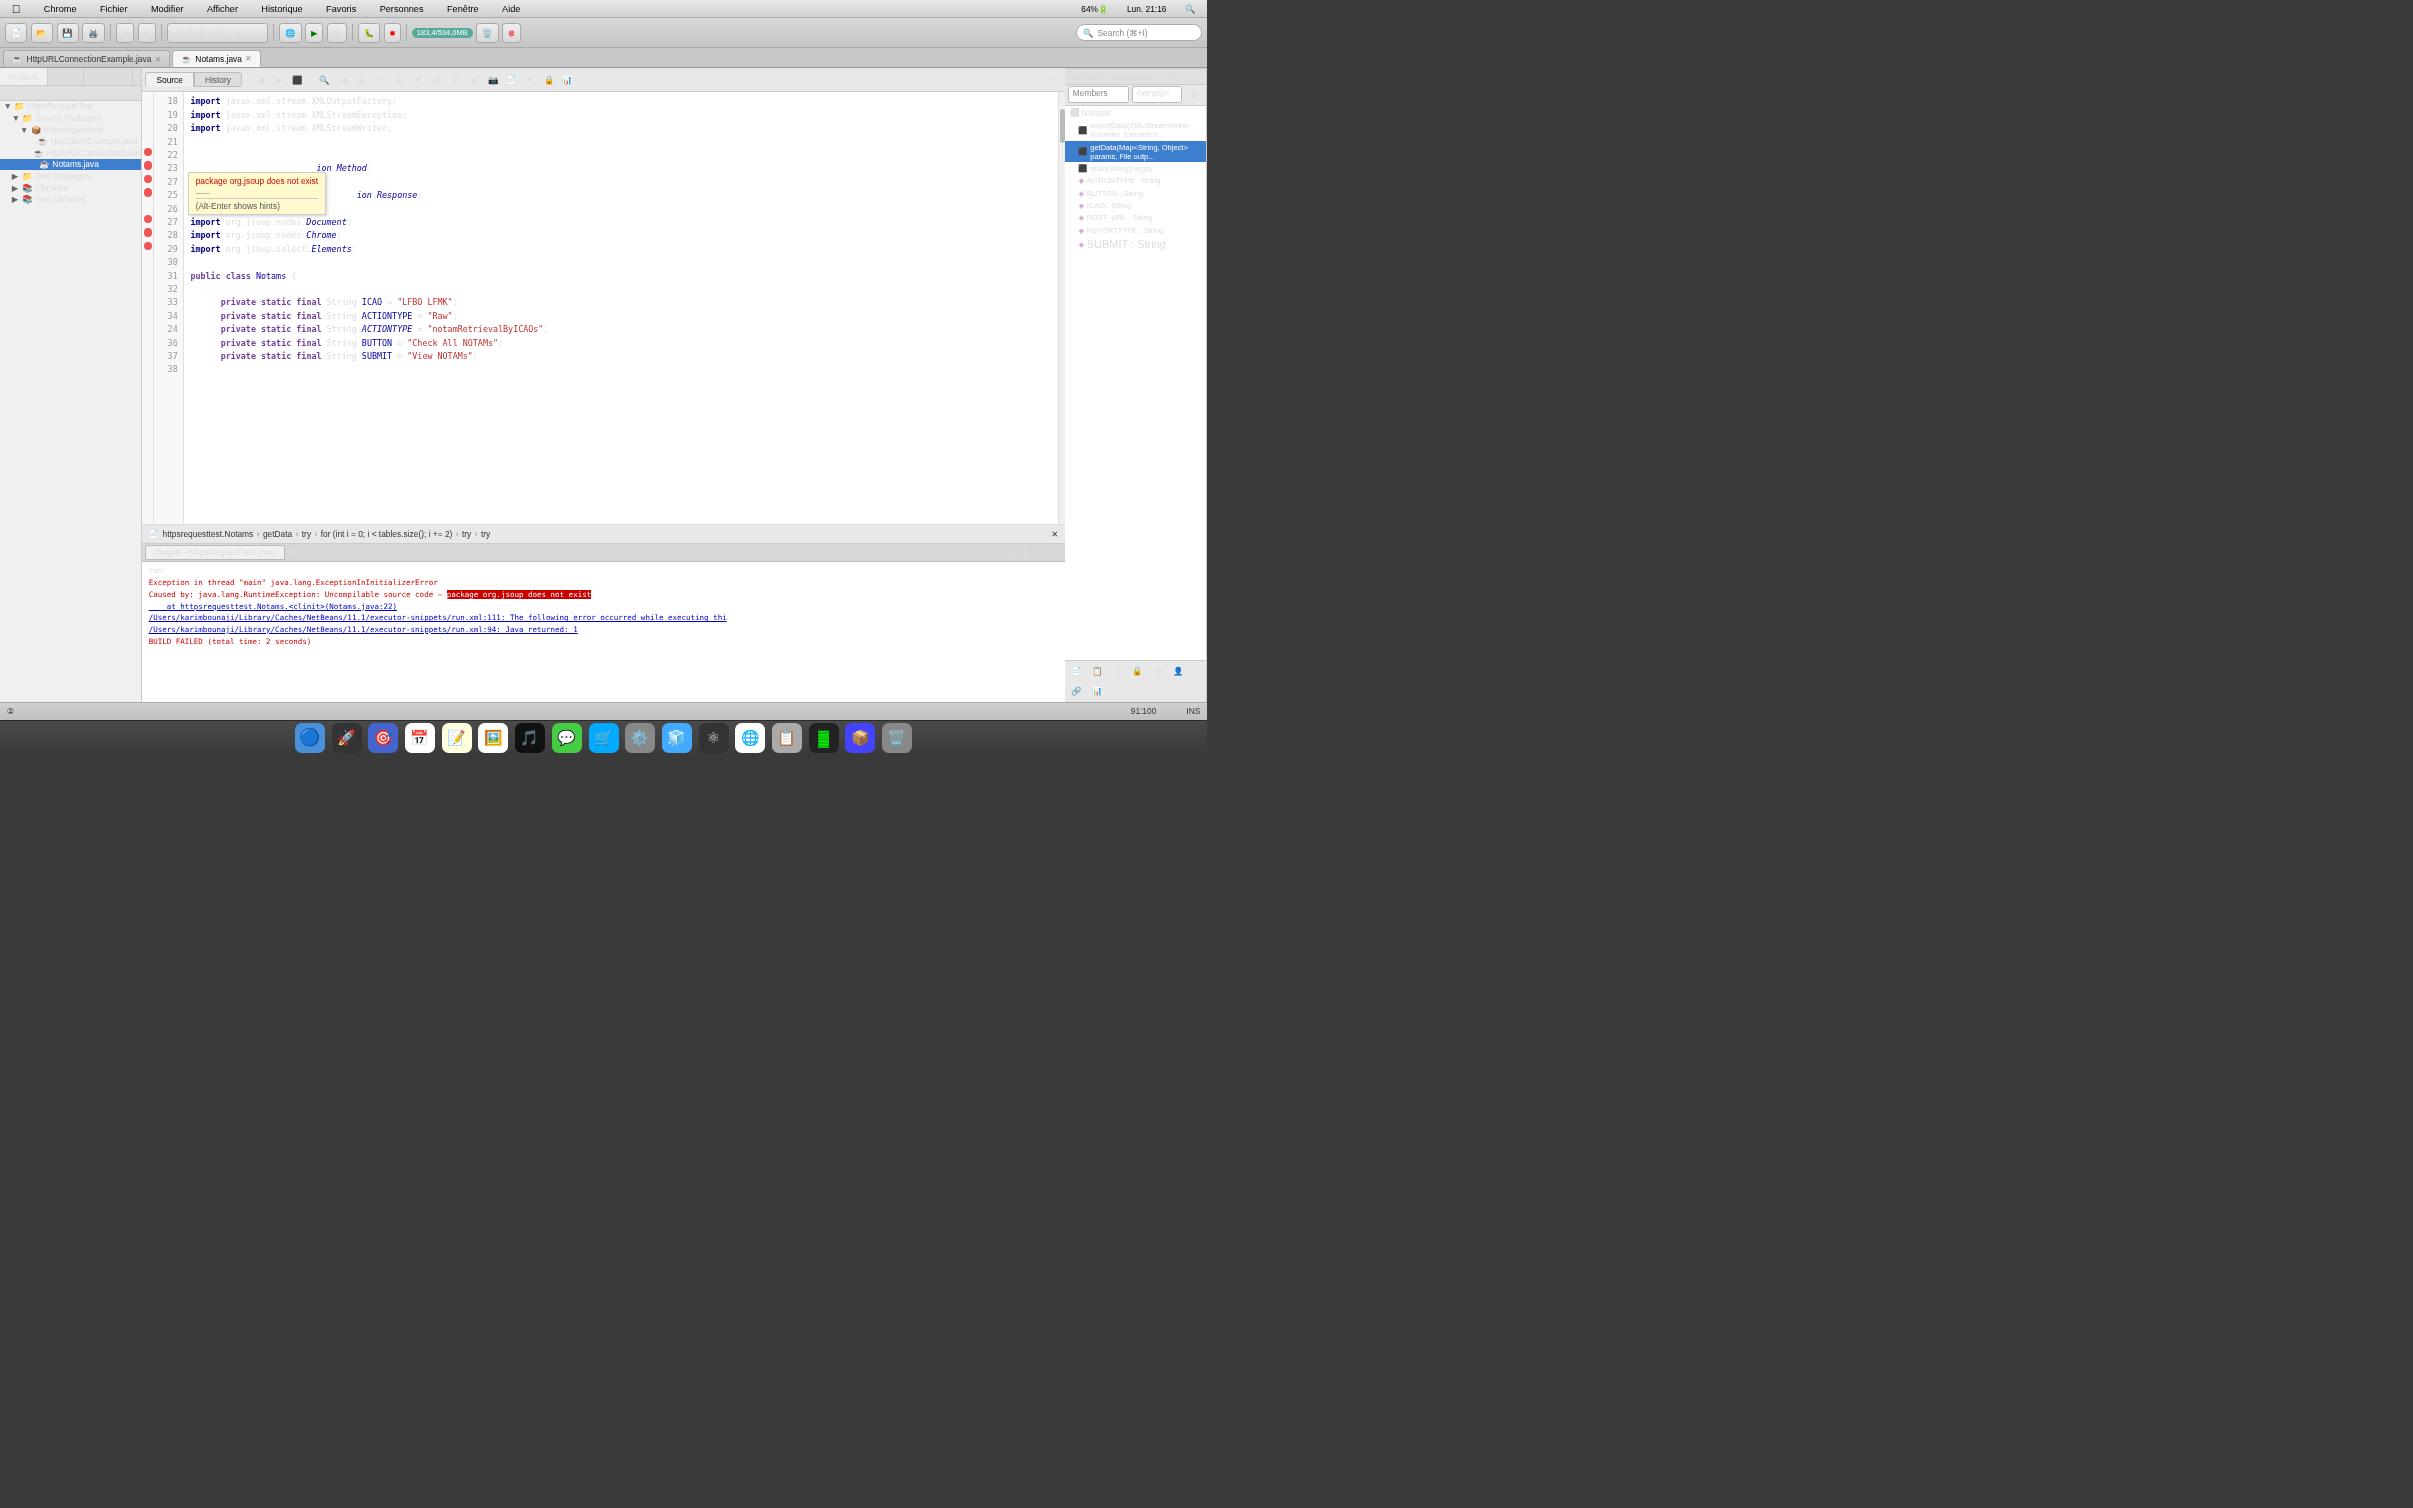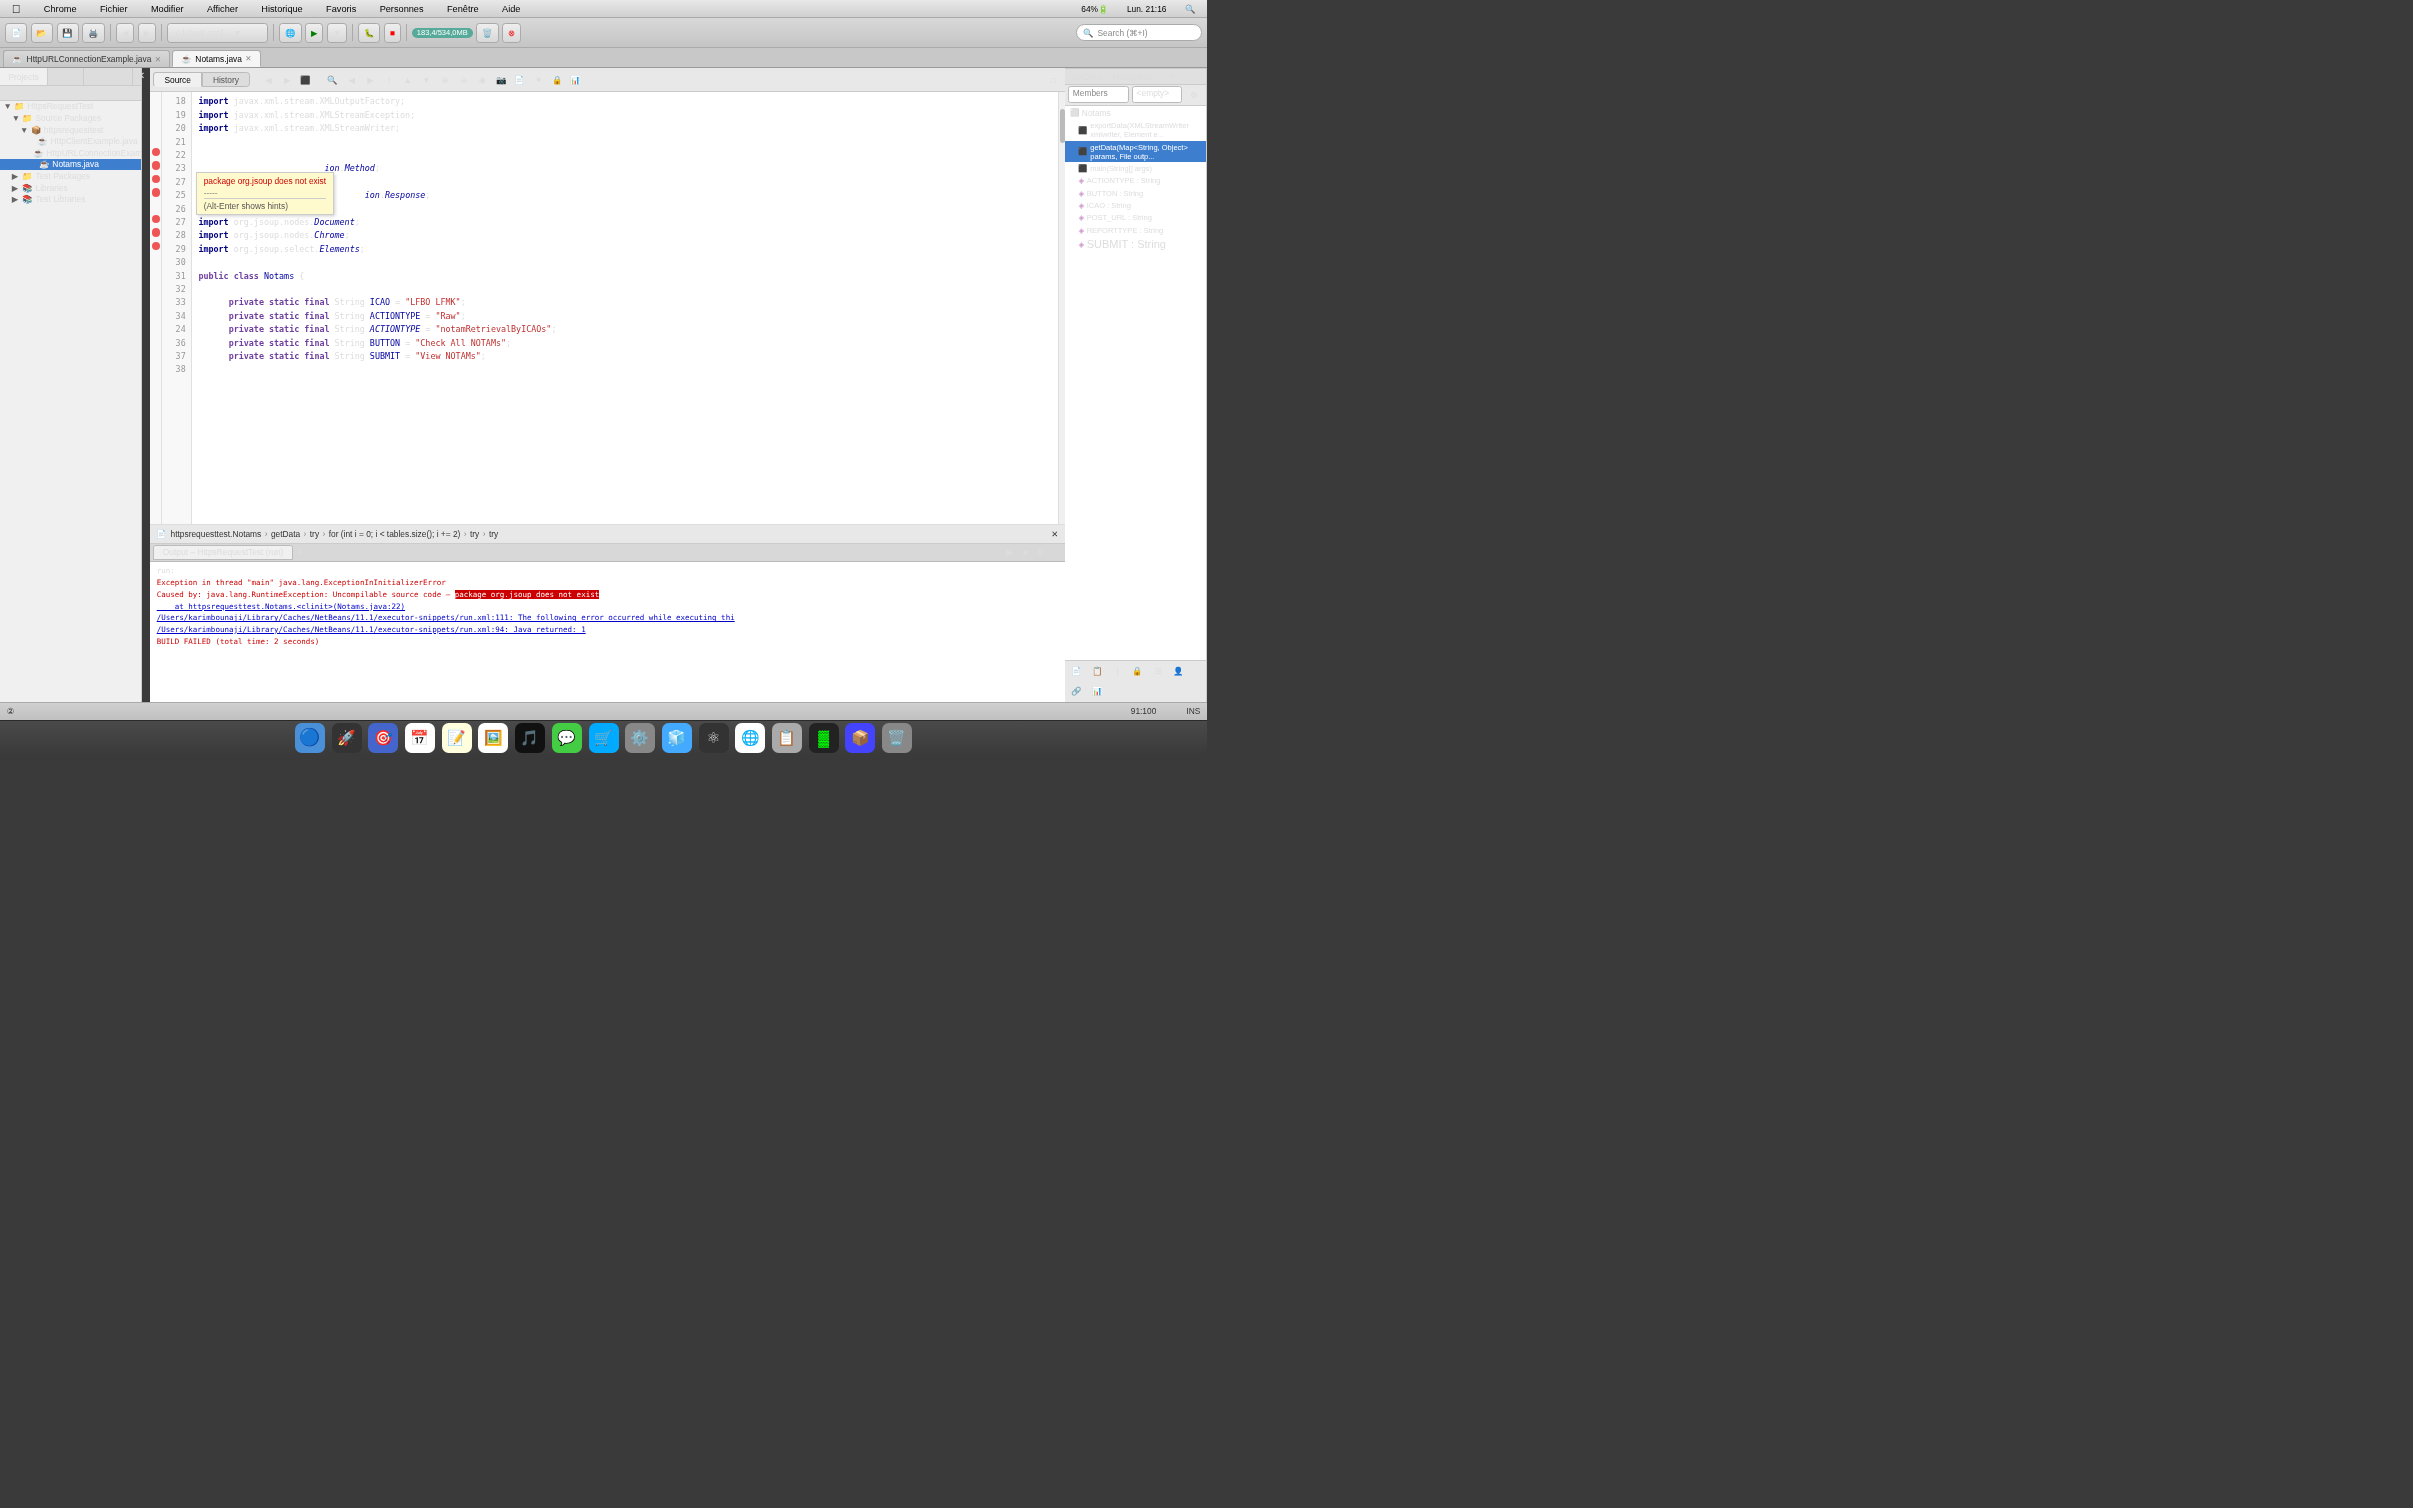--- a/index.html
+++ b/index.html
@@ -162,21 +162,21 @@
       height: 18.4px; display: flex; align-items: center; padding: 0 6.7px;
       font-size: 8.4px; color: #333; border-top: 0.8px solid #aaa; gap: 6.7px;
     }
     .status-right { margin-left: auto; display: flex; gap: 30px; align-items: flex-end; }
 
     .scrollbar-v { width: 6.7px; background: #f0f0f0; border-left: 0.8px solid #ddd; }
     .scroll-thumb { background: #bbb; border-radius: 3.4px; }
 
     .full-layout { display: flex; flex-direction: column; height: 754px; }
     .middle-row { display: flex; flex: 1; overflow: hidden; }
-    .editor-column { flex: 1; display: flex; flex-direction: column; margin-left: 8px; }
+    .editor-column { flex: 1; display: flex; flex-direction: column; }
   </style>
 </head>
 <body>
 
 <div class="full-layout">
 
   <div class="menu-bar">
     <span class="apple"></span>
     <span>Chrome</span>
     <span>Fichier</span>

